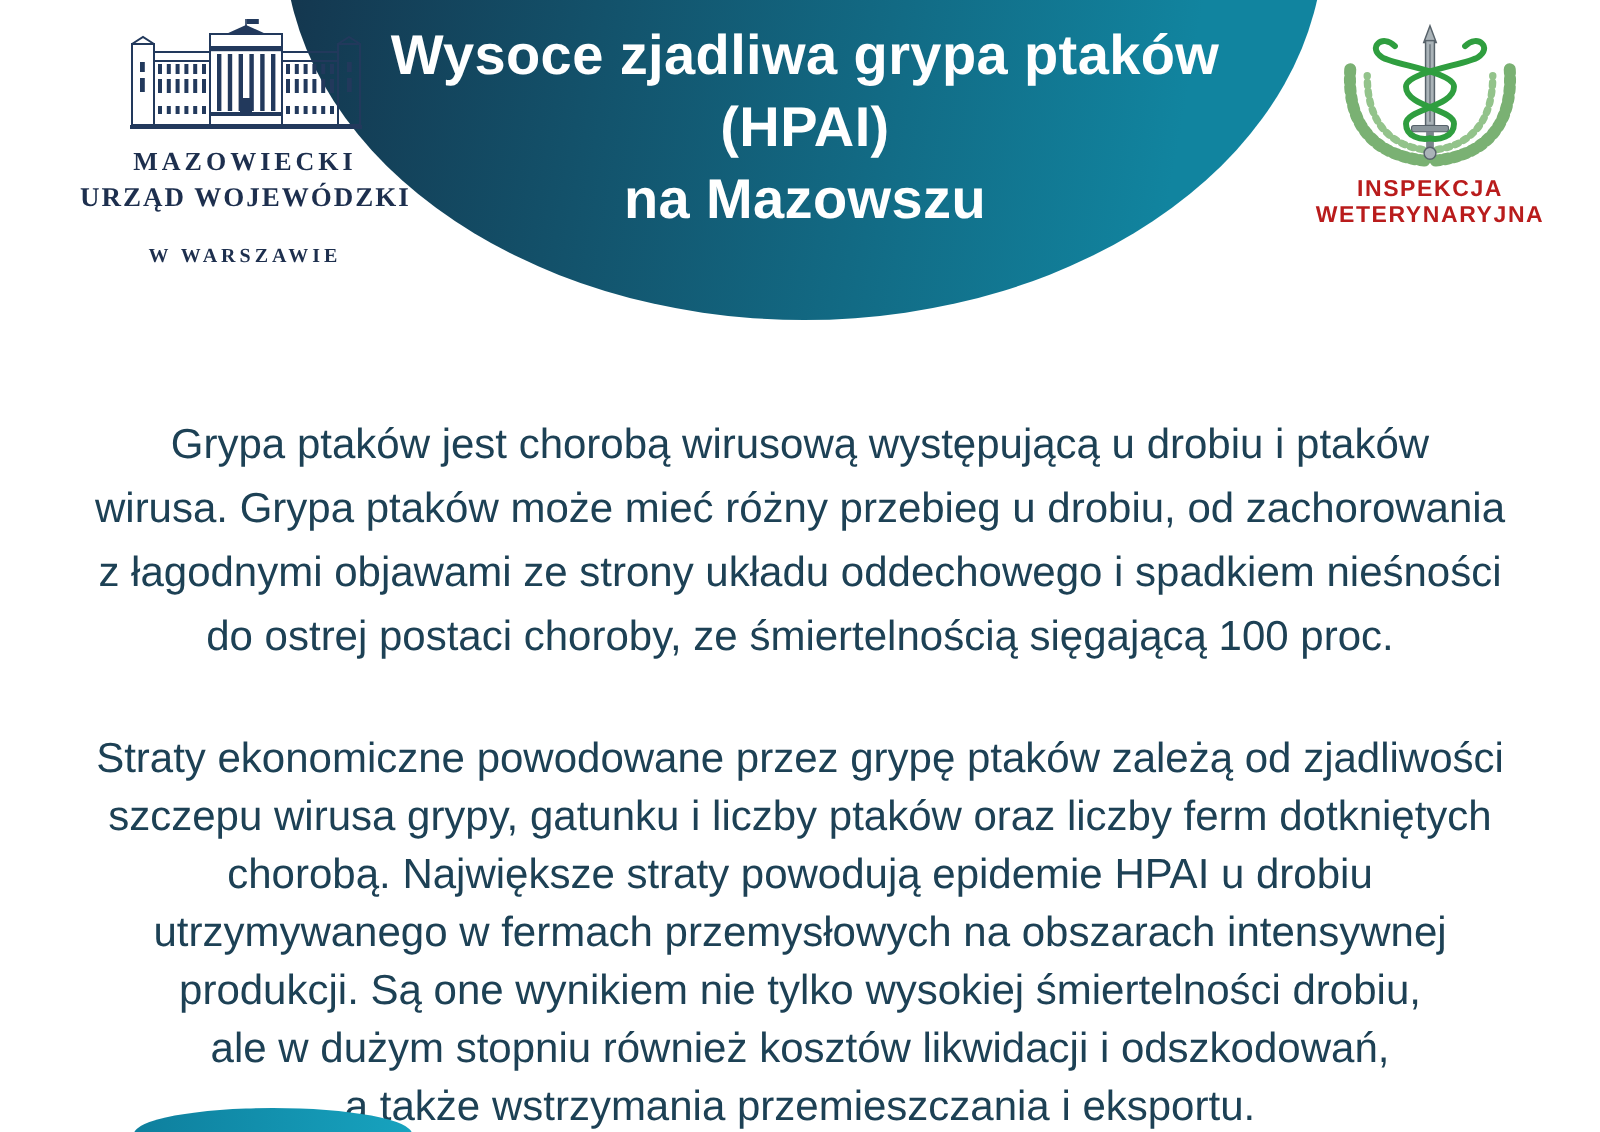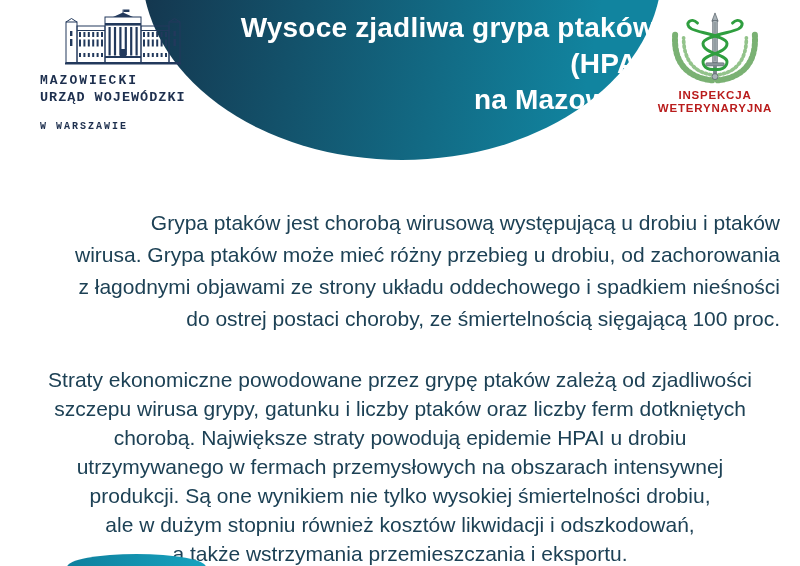--- a/index.html
+++ b/index.html
@@ -8,46 +8,46 @@
     background:#ffffff;font-family:"Liberation Sans",sans-serif;
   }
   
   .header-ellipse{
     position:absolute;left:142px;top:-222px;width:520px;height:382px;
     border-radius:50%;
     background:linear-gradient(100deg,#143850 8%,#11849f 85%);
   }
   .poster-title{
     position:absolute;left:150px;top:10px;width:505px;
-    text-align:right;color:#ffffff;font-weight:700;
+    text-align:center;color:#ffffff;font-weight:700;
     font-size:28px;line-height:36px;letter-spacing:.2px;
   }
   
   .muw-logo{
-    position:absolute;left:40px;top:9px;width:165px;
-    color:#1d2f4e;font-family:Liberation Mono, monospace;font-weight:700;
+    position:absolute;left:40px;top:9px;width:165px;text-align:center;
+    color:#1d2f4e;font-family:Liberation Serif, serif;font-weight:700;
   }
   .muw-logo svg{display:block;margin:0 auto;}
   .muw-line1{font-size:13px;letter-spacing:2px;margin-top:6px;white-space:nowrap;}
   .muw-line2{font-size:13.5px;letter-spacing:1px;margin-top:2px;white-space:nowrap;}
   .muw-line3{font-size:10px;letter-spacing:2px;margin-top:16px;white-space:nowrap;}
   
   .vet-logo{
     position:absolute;left:648px;top:12px;width:134px;text-align:center;
     color:#b91c1c;font-weight:700;
   }
   .vet-logo svg{display:block;margin:0 auto;}
   .vet-line{font-size:11.5px;line-height:13px;letter-spacing:.8px;white-space:nowrap;}
   .vet-text{margin-top:5px;}
   
   .content{
     position:absolute;left:20px;top:186px;width:760px;
     text-align:center;color:#1d4155;font-size:21px;
   }
-  .para1{line-height:32px;text-align:right;}
+  .para1{line-height:32px;}
   .para2{line-height:29px;margin-top:30px;}
   .content .bold{font-weight:400;}
   
   .footer-arc{
     position:absolute;left:67px;bottom:-14px;width:139px;height:26px;
     border-radius:50%;
     background:linear-gradient(90deg,#0e7f9d,#17a3bf);
   }
 </style>
 </head>

